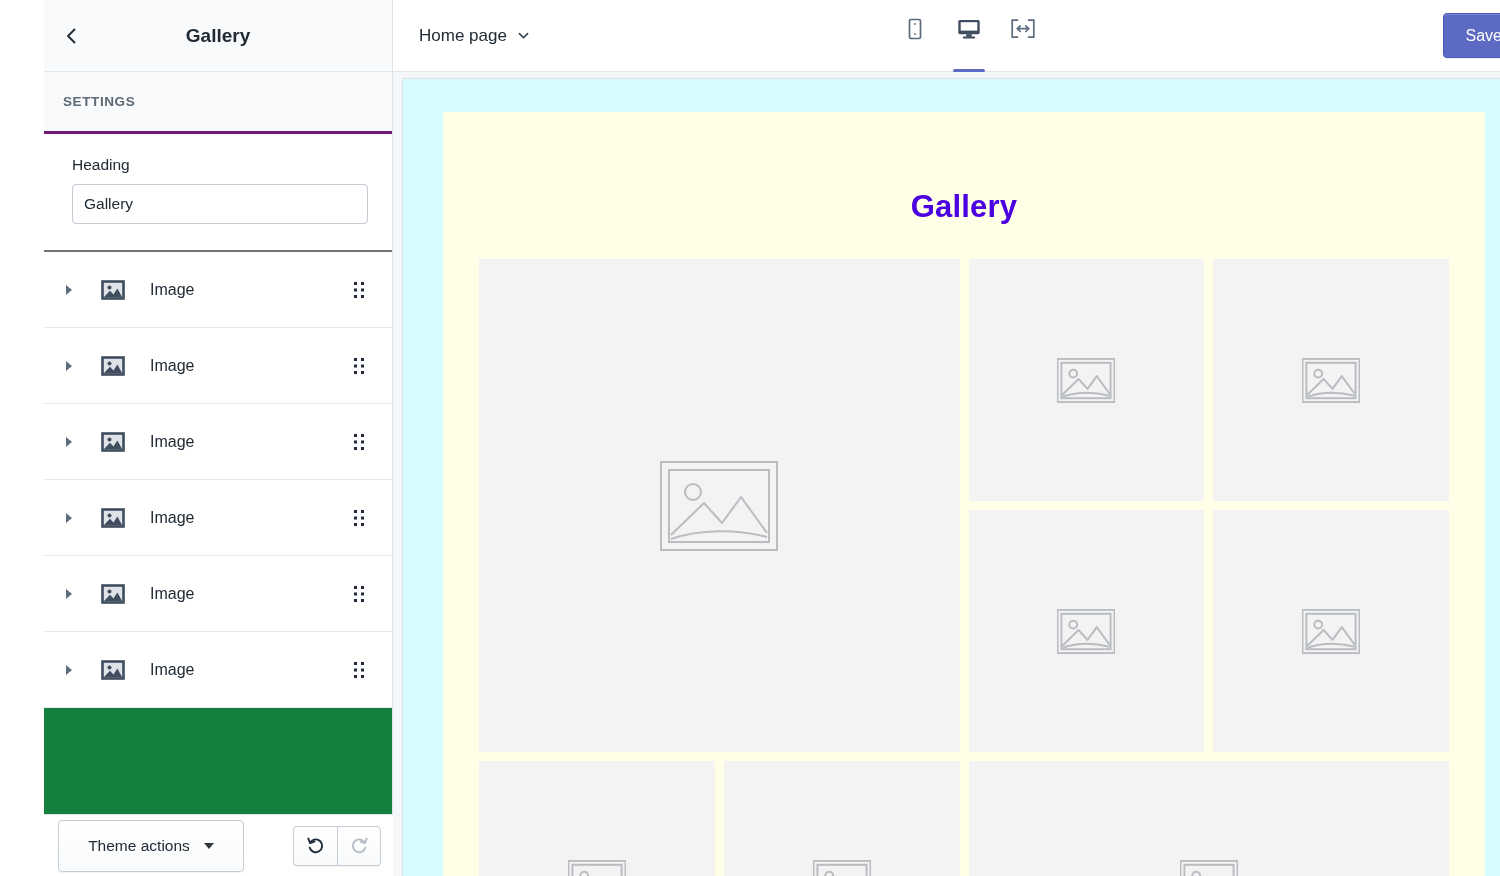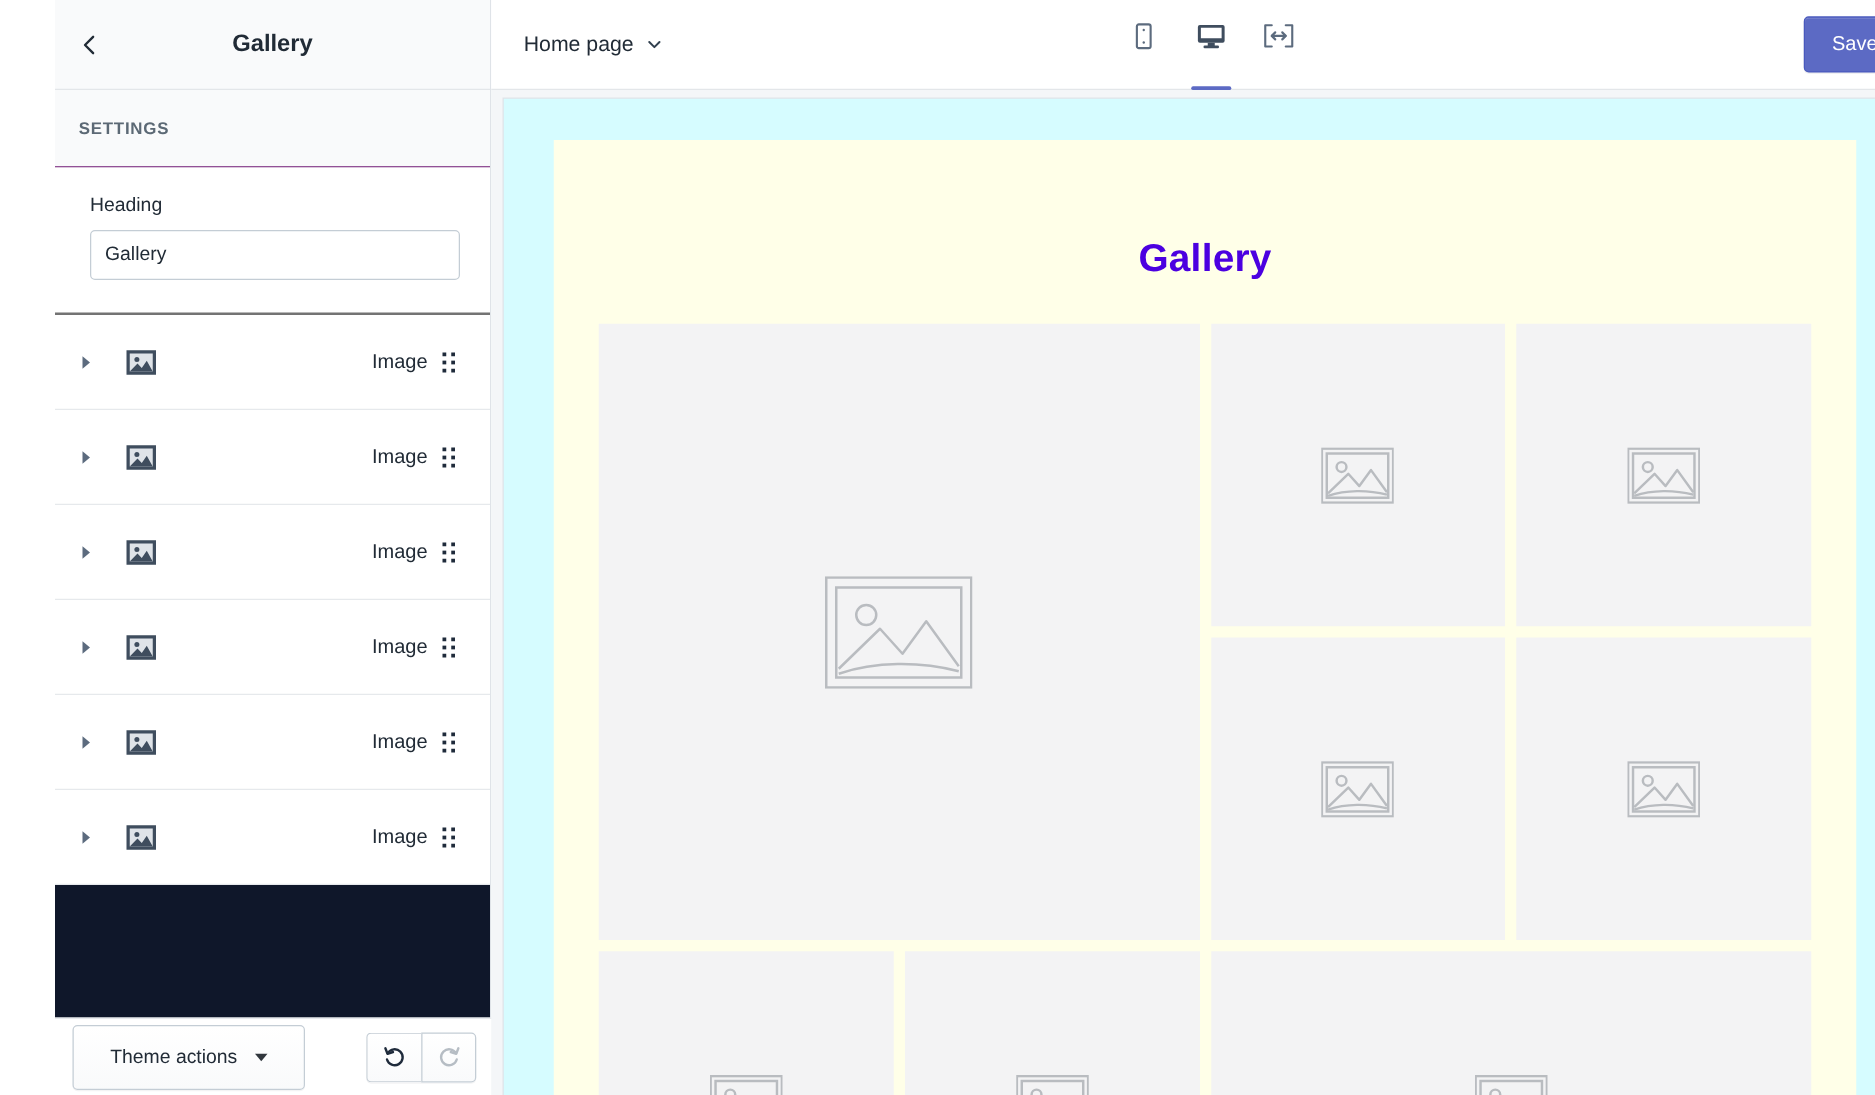--- a/index.html
+++ b/index.html
@@ -32,21 +32,21 @@
     cursor: pointer; border-radius: 4px;
   }
   .sb-title {
     position: absolute; left: 0; right: 0; text-align: center;
     font-size: 19px; font-weight: 700; color: #212b36;
     pointer-events: none;
   }
   .section-head {
     height: 62px; min-height: 62px;
     background: #f9fafb;
-    border-bottom: 1px solid #701a75;
+    border-bottom: 3px solid #701a75;
     display: flex; align-items: center;
     padding-left: 19px;
     font-size: 13.5px; font-weight: 700; letter-spacing: 0.6px;
     color: #5c6975;
   }
   .settings-body {
     background: #ffffff;
     padding: 22px 24px 26px 28px;
     border-bottom: 2px solid #737373;
   }
@@ -62,23 +62,22 @@
     font-family: "Liberation Sans", sans-serif;
     outline: none;
   }
   .field-help {
     margin-top: 11px;
     font-size: 14.5px; line-height: 1.43; color: #637381;
     max-width: 275px;
   }
 
   .content-list {
-    flex: 1; overflow: hidden; background: #0f172a;
+    flex: 1; overflow: hidden; background: #15803d;
     position: relative;
-    text-align: right;
   }
   .list-row {
     height: 76px;
     border-bottom: 1px solid #e6e9ec;
     display: flex; align-items: center;
     cursor: pointer;
     background: #ffffff;
   }
   .disclosure {
     width: 30px; display: flex; align-items: center; justify-content: center;

